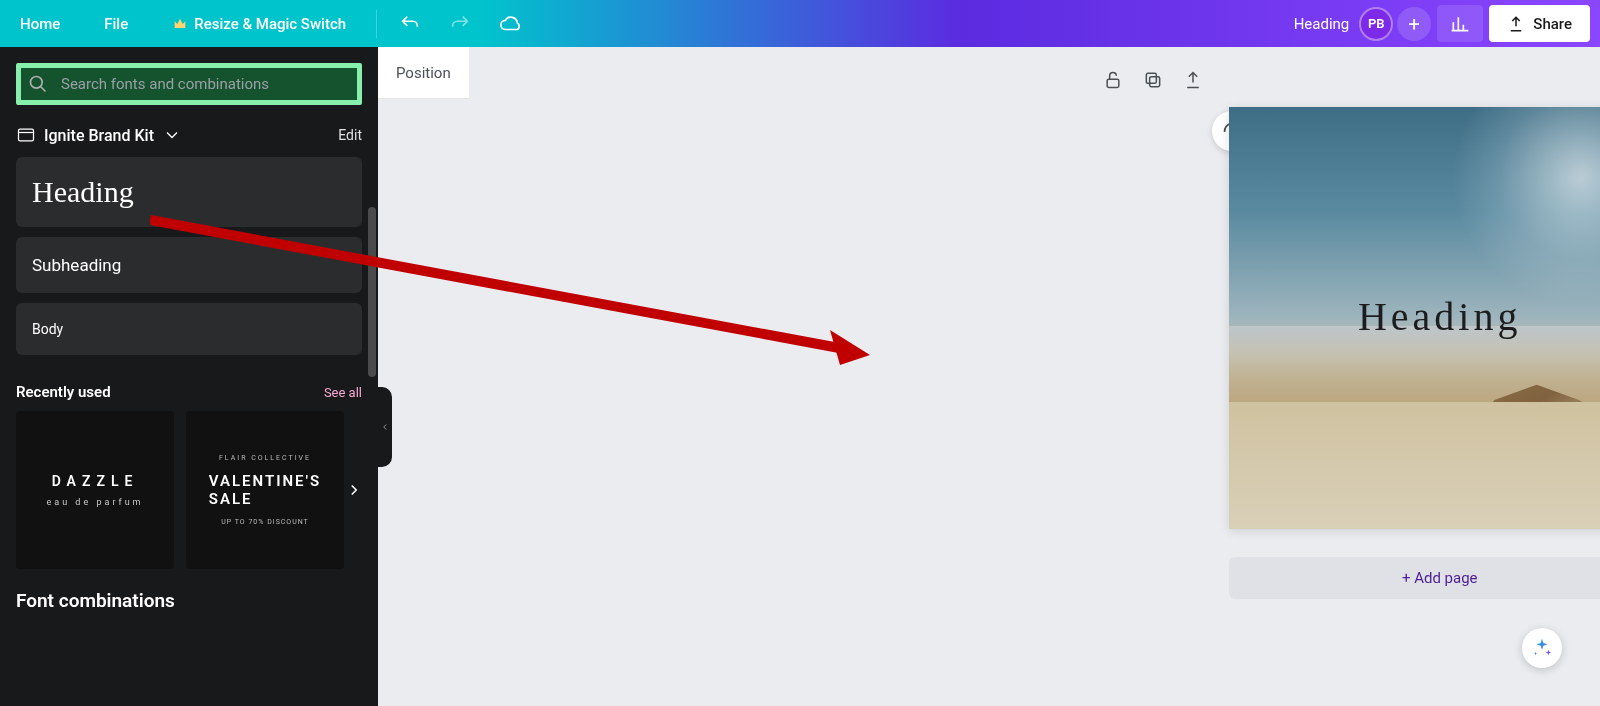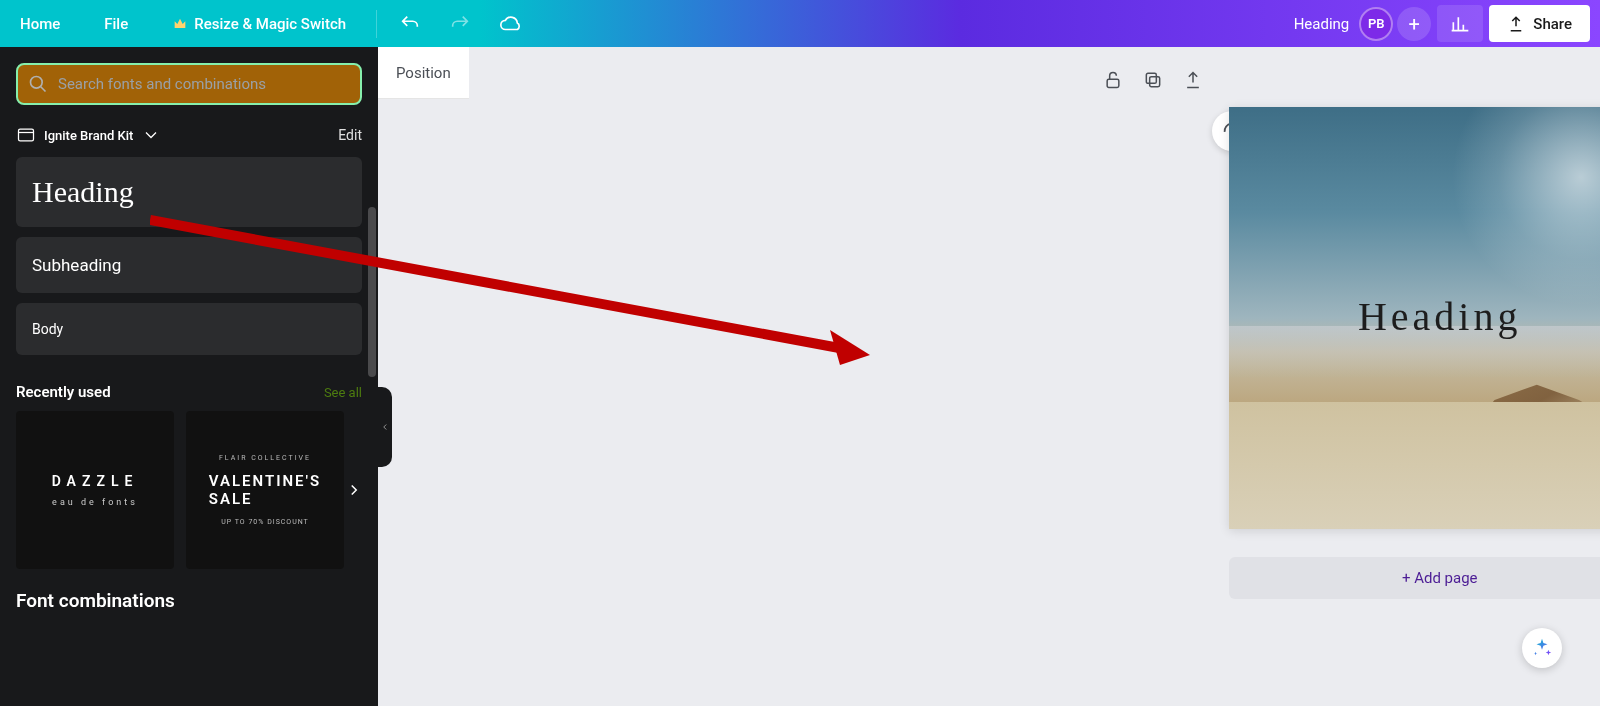--- a/index.html
+++ b/index.html
@@ -17,34 +17,34 @@
 .avatar { width: 34px; height: 34px; border-radius: 50%; background: #7d2ae8; display: flex; align-items: center; justify-content: center; font-size: 13px; font-weight: 600; color:#fff; margin: 0 4px; border: 2px solid rgba(255,255,255,0.4);}
 .plus-btn { width: 34px; height: 34px; border-radius: 50%; background: rgba(255,255,255,0.15); display:flex; align-items:center; justify-content:center; font-size:20px; color:#fff; cursor:pointer; }
 .analytics-btn { width: 46px; height: 37px; border-radius: 4px; background: rgba(255,255,255,0.12); display:flex; align-items:center; justify-content:center; margin: 0 6px; cursor:pointer; }
 .share-btn { height: 37px; background: #fff; color: #1a1a1a; border-radius: 4px; padding: 0 18px; display: flex; align-items: center; gap: 8px; font-weight: 500; font-size: 15px; cursor: pointer; }
 
 
 .main { display: flex; height: calc(100% - 47px); }
 .sidepanel { width: 378px; background: #18191b; color: #fff; padding: 16px; display:flex; flex-direction:column; position:relative; }
 .search-wrap { position: relative; margin-bottom: 14px; }
 .search-wrap svg { position:absolute; left:12px; top:11px; width:20px; height:20px; stroke:#b0b0b0; fill:none; stroke-width:2;}
-.search { width: 100%; height: 42px; border-radius: 8px; border: 2px solid #86efac; background: #a16207; color:#fff; padding: 0 12px 0 40px; font-size: 15px; outline:none; }
+.search { width: 100%; height: 42px; border-radius: 2px; border: 5px solid #86efac; background: #14532d; color:#fff; padding: 0 12px 0 40px; font-size: 15px; outline:none; }
 .search::placeholder { color: #9aa0a6; }
 .add-text-btn { width:100%; height:42px; border-radius:6px; background:#8b3dff; color:#fff; font-size:15px; font-weight:500; border:none; cursor:pointer; margin-bottom: 16px; }
 .brandkit-row { display:flex; align-items:center; justify-content:space-between; padding: 6px 0 12px; }
-.brandkit-row .left { display:flex; align-items:center; gap:8px; font-size:13px; font-weight:500; }
+.brandkit-row .left { display:flex; align-items:center; gap:8px; font-size:16px; font-weight:500; }
 .brandkit-row .left svg { width:20px; height:20px; fill:none; stroke:#fff; stroke-width:1.5; }
 .brandkit-row .edit { font-size:14px; color:#e0e0e0; cursor:pointer; }
 .style-card { background:#2b2c2e; border-radius:6px; padding:18px 16px; margin-bottom:10px; cursor:pointer; }
 .style-heading { font-family: Georgia, 'Times New Roman', serif; font-size:30px; font-weight:400; }
 .style-subheading { font-size:17px; font-weight:400; }
 .style-body { font-size:14px; font-weight:400; }
 .section-row { display:flex; justify-content:space-between; align-items:center; margin: 18px 0 10px; }
 .section-row .title { font-size:15px; font-weight:600; }
-.section-row .seeall { font-size:13px; color:#4d7c0f; cursor:pointer; }
+.section-row .seeall { font-size:13px; color:#f9a8d4; cursor:pointer; }
 .thumbs { display:flex; gap:12px; position:relative; align-items:center;}
 .thumb { width:158px; height:158px; background:#111; border-radius:4px; display:flex; flex-direction:column; align-items:center; justify-content:center; color:#fff; cursor:pointer; position:relative; text-align:left; }
 .thumb .t1 { font-size:14px; letter-spacing:6px; font-weight:600; }
 .thumb .t2 { font-size:9px; letter-spacing:3px; margin-top:8px; color:#ccc; }
 .thumb .v0 { font-size:7px; letter-spacing:2px; margin-bottom:10px; color:#bbb;}
 .thumb .v1 { font-size:15px; letter-spacing:2px; font-weight:600; line-height:1.2;}
 .thumb .v2 { font-size:7px; letter-spacing:1px; margin-top:10px; color:#bbb;}
 .thumbs .next { position:absolute; right:-6px; width:28px; height:28px; display:flex; align-items:center; justify-content:center; cursor:pointer; }
 .thumbs .next svg{ width:18px; height:18px; stroke:#fff; fill:none; stroke-width:2;}
 .fontcomb-title { font-size:19px; font-weight:600; margin-top:20px; }
@@ -164,21 +164,21 @@
     <div class="style-card">
       <div class="style-body">Body</div>
     </div>
     <div class="section-row">
       <div class="title">Recently used</div>
       <div class="seeall">See all</div>
     </div>
     <div class="thumbs">
       <div class="thumb">
         <div class="t1">DAZZLE</div>
-        <div class="t2">eau de fonts</div>
+        <div class="t2">eau de parfum</div>
       </div>
       <div class="thumb">
         <div class="v0">FLAIR COLLECTIVE</div>
         <div class="v1"><span>VALENTINE'S</span><br><span>SALE</span></div>
         <div class="v2">UP TO 70% DISCOUNT</div>
       </div>
       <div class="next">
         <svg viewBox="0 0 24 24">
             <path d="M9 6l6 6-6 6"></path>
           </svg>

